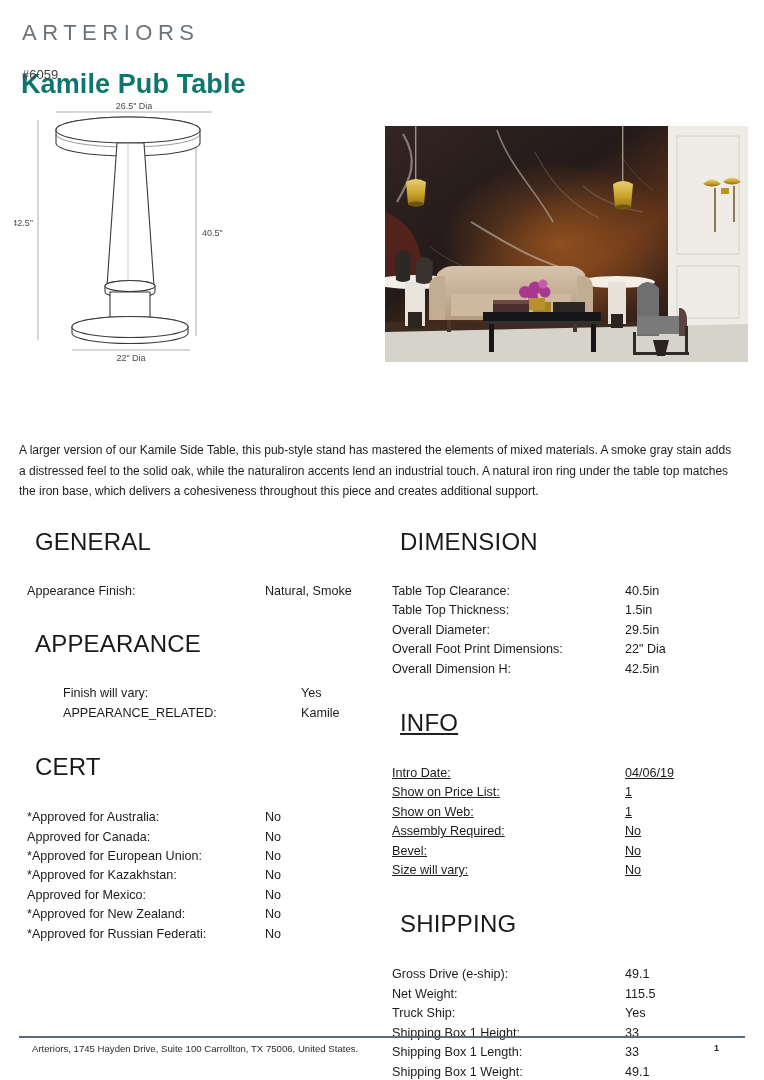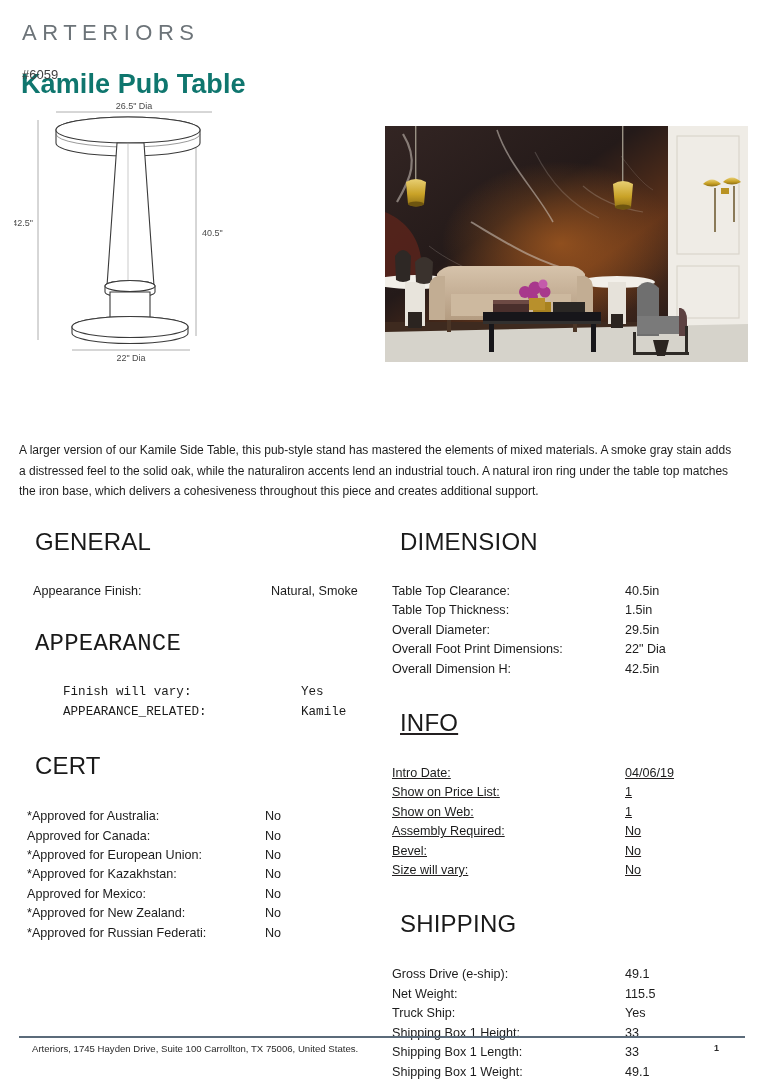--- a/index.html
+++ b/index.html
@@ -111,22 +111,22 @@
     line-height: 19.4px;
     color: #1c1c1c;
   }
   .spec-label { width: 100%; }
   #column-left .spec-label  { flex: 0 0 238px; }
   #column-right .spec-label { flex: 0 0 233px; }
   .spec-value { flex: 1 1 auto; }
 
   
   #column-left .sec-general    { padding-top: 0px; }
-  #column-left .sec-general .spec-rows    { padding-top: 18px; margin-left: 6px; }
-  #column-left .sec-appearance { padding-top: 21px; font-family: Liberation Mono, monospace; }
+  #column-left .sec-general .spec-rows    { padding-top: 18px; }
+  #column-left .sec-appearance { padding-top: 21px; }
   #column-left .sec-appearance .spec-rows { padding-top: 18px; margin-left: 36px; }
   #column-left .sec-cert       { padding-top: 22px; }
   #column-left .sec-cert .spec-rows       { padding-top: 19px; }
 
   #column-right .sec-dimension   { padding-top: 0px; }
   #column-right .sec-dimension .spec-rows { padding-top: 18px; }
   #column-right .sec-info        { padding-top: 22px; text-decoration: underline; }
   #column-right .sec-info .spec-rows      { padding-top: 19px; }
   #column-right .sec-shipping    { padding-top: 22px; }
   #column-right .sec-shipping .spec-rows  { padding-top: 19px; }

